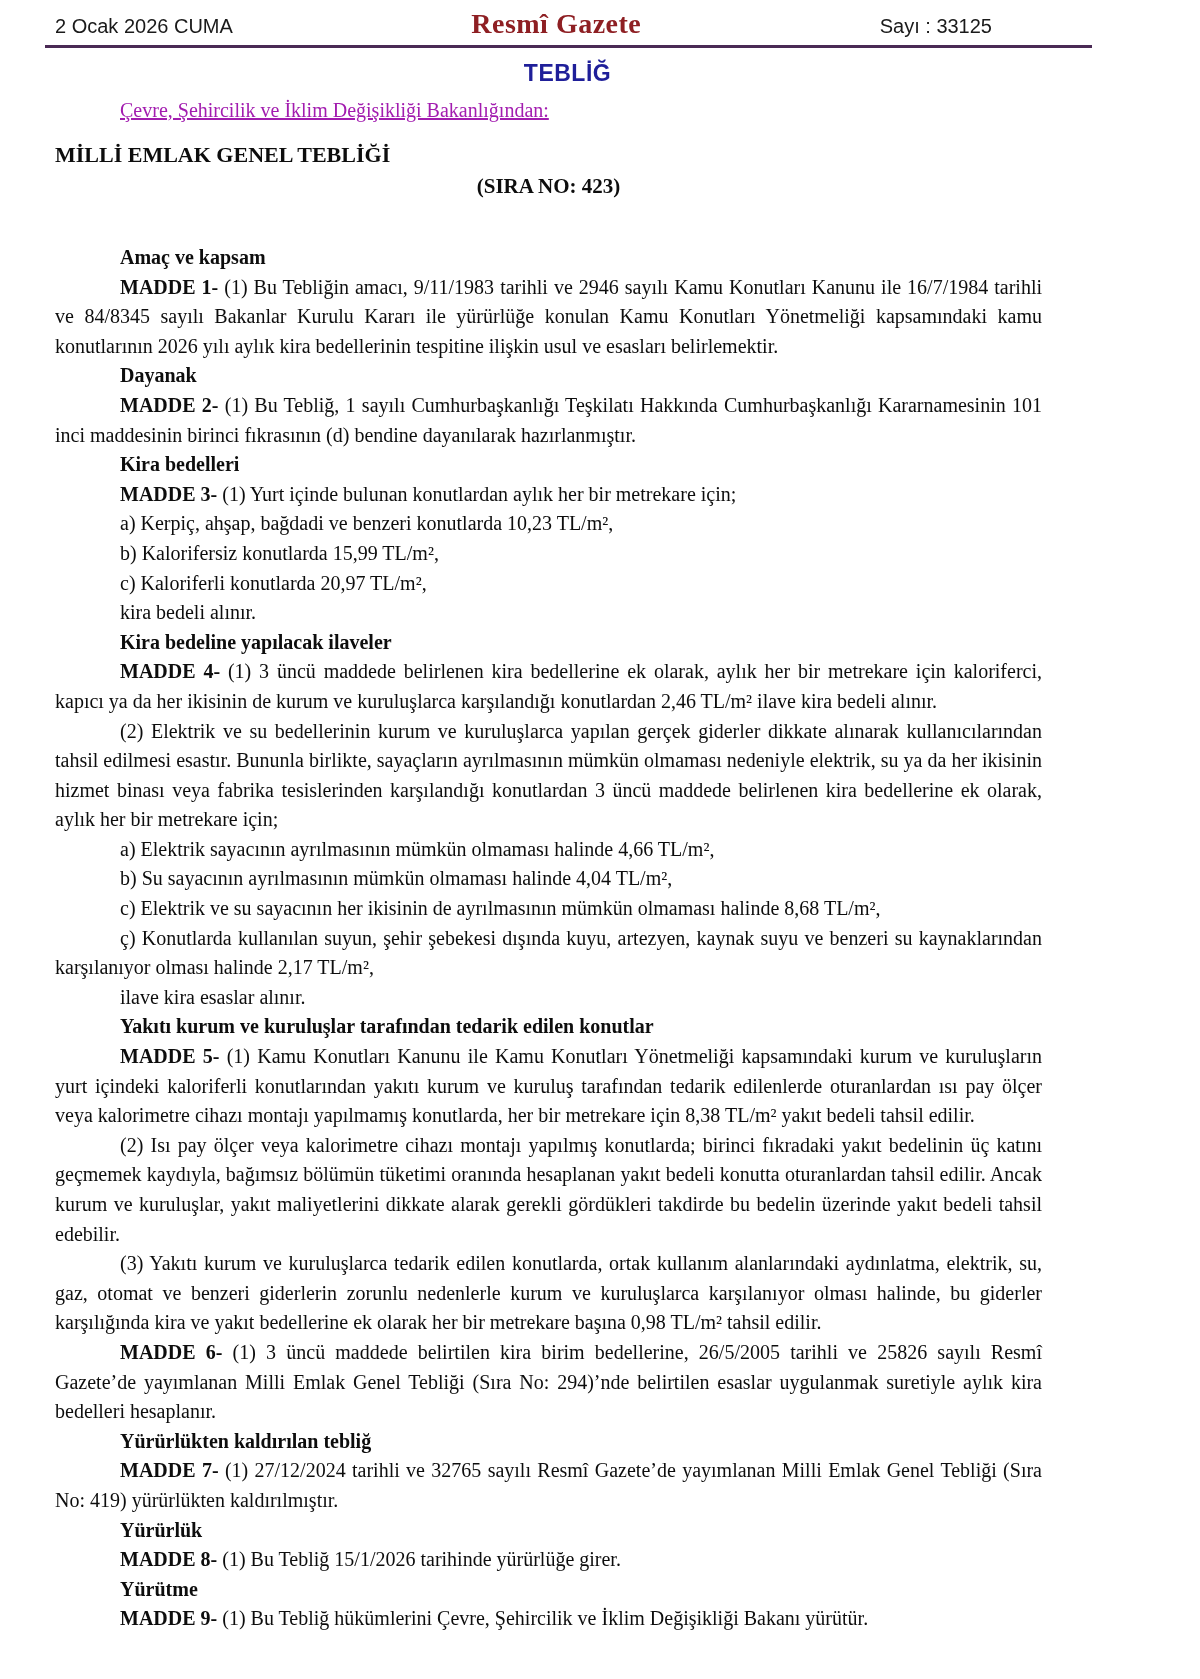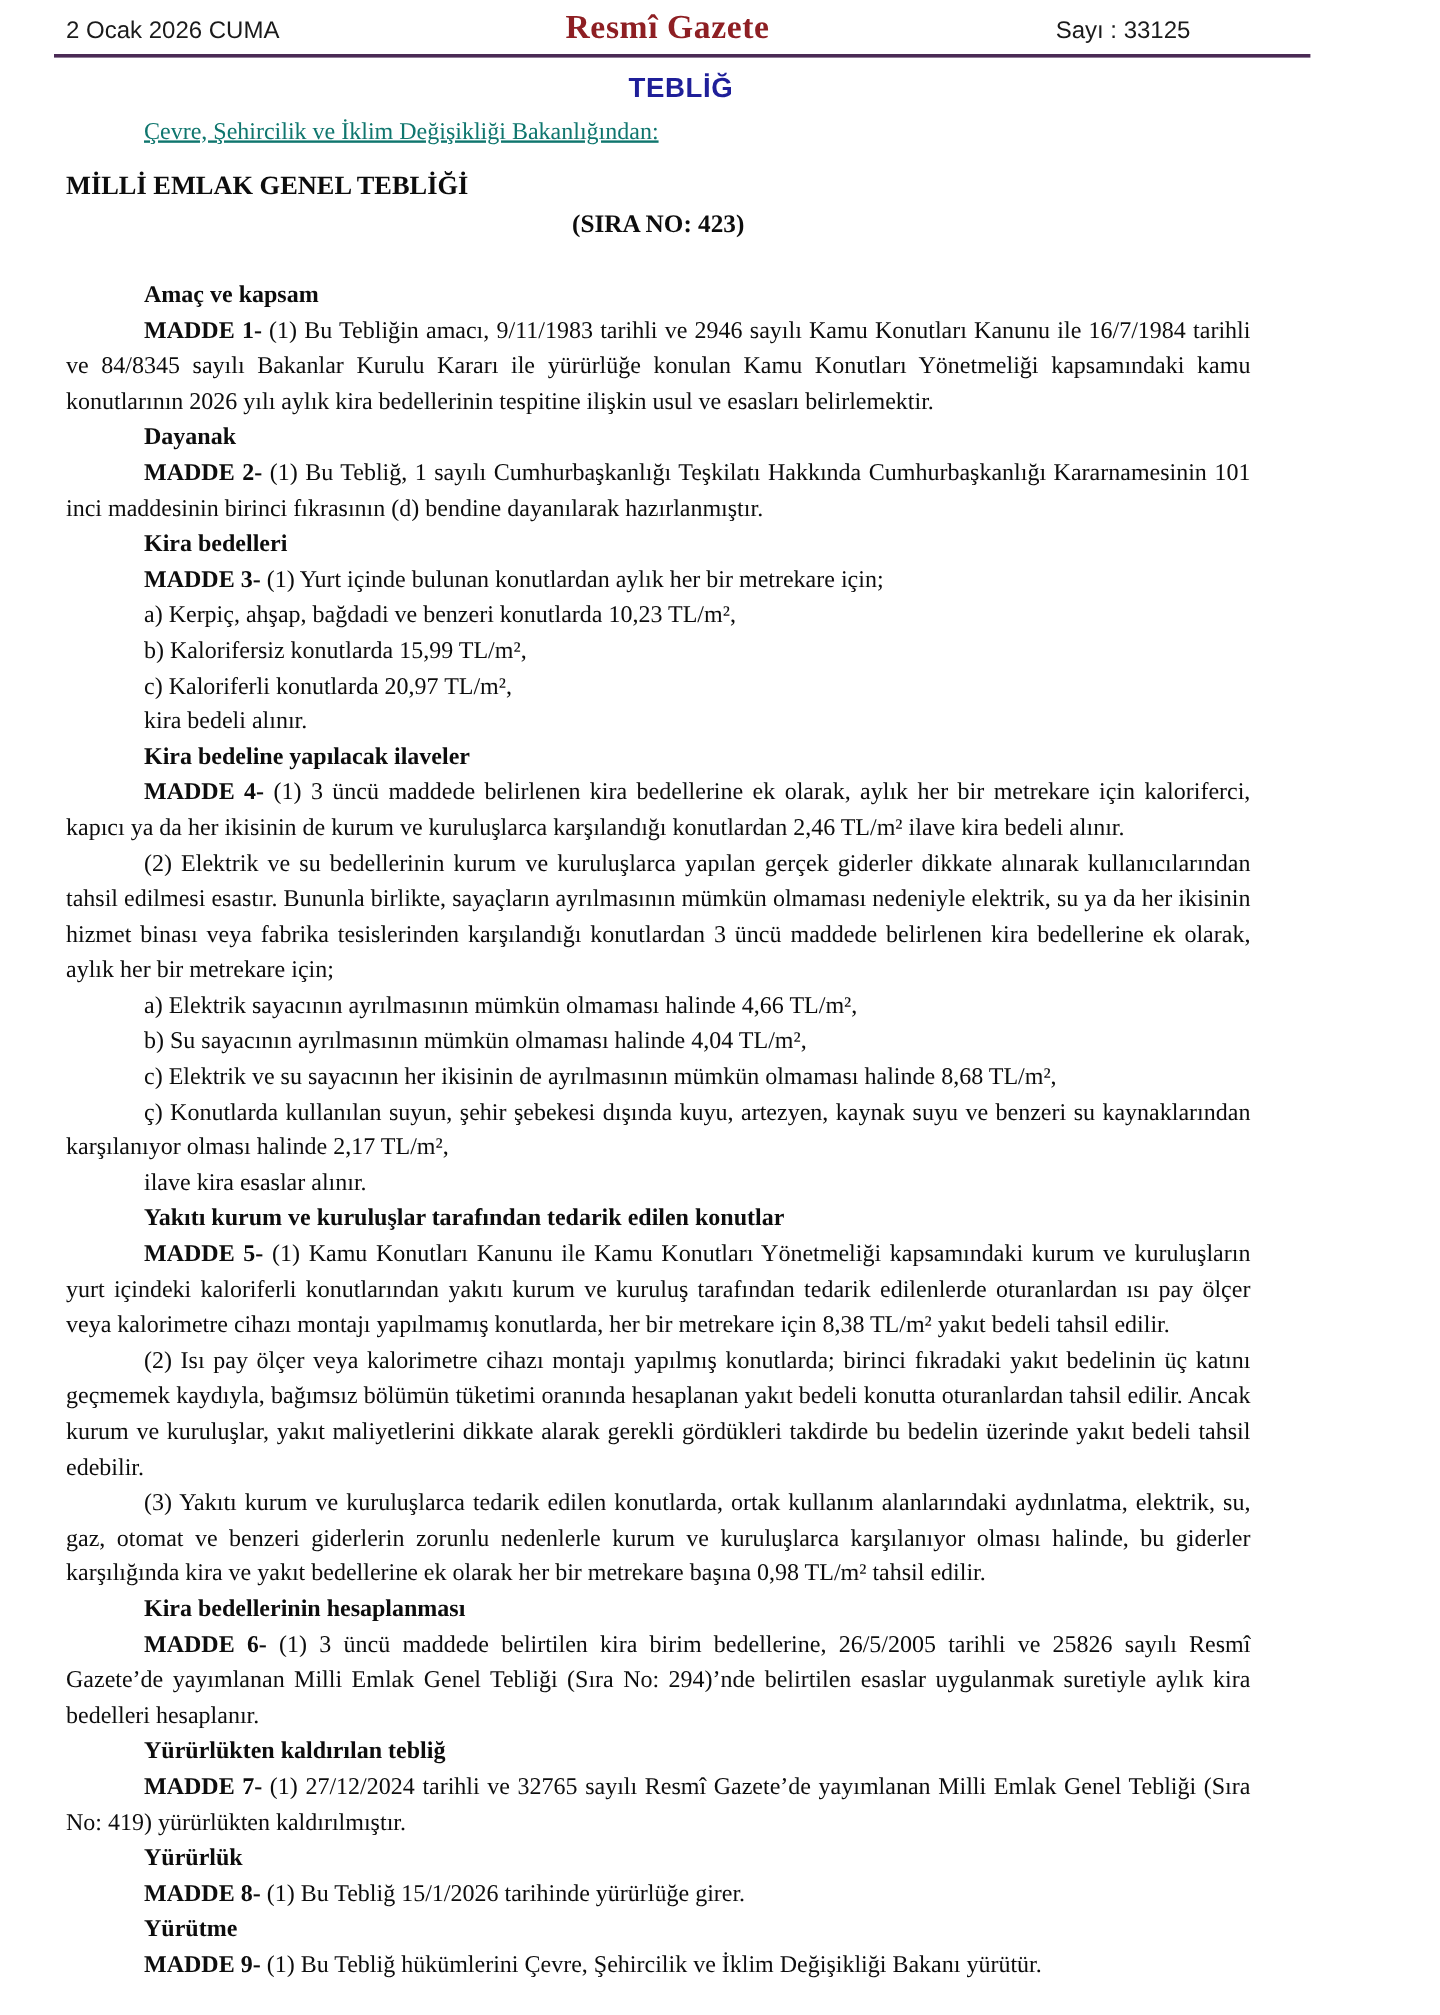--- a/index.html
+++ b/index.html
@@ -52,37 +52,37 @@
     letter-spacing: 0.5px;
   }
   
   .content {
     margin: 0 50px 0 55px; 
   }
   .authority-line {
     margin: 12px 0 0 65px;
     font-size: 20px;
     text-decoration: underline;
-    color: #0f766e;
+    color: #a21caf;
   }
   .notice-title {
     margin-top: 20px;
     text-align: left;
     font-weight: bold;
     font-size: 22px;
   }
   .notice-subtitle {
     margin-top: 6px;
     text-align: center;
     font-weight: bold;
     font-size: 21px;
   }
   
   .doc-body {
-    margin-top: 33px;
+    margin-top: 44px;
     font-size: 20px;
     line-height: 29.6px;
     text-align: justify;
     text-justify: inter-word;
   }
   .doc-body p {
     margin: 0;
     padding: 0;
     text-indent: 65px;
   }
@@ -130,21 +130,20 @@
         <p class="p">(2) Elektrik ve su bedellerinin kurum ve kuruluşlarca yapılan gerçek giderler dikkate alınarak kullanıcılarından tahsil edilmesi esastır. Bununla birlikte, sayaçların ayrılmasının mümkün olmaması nedeniyle elektrik, su ya da her ikisinin hizmet binası veya fabrika tesislerinden karşılandığı konutlardan 3 üncü maddede belirlenen kira bedellerine ek olarak, aylık her bir metrekare için;</p>
         <p class="p">a) Elektrik sayacının ayrılmasının mümkün olmaması halinde 4,66 TL/m²,</p>
         <p class="p">b) Su sayacının ayrılmasının mümkün olmaması halinde 4,04 TL/m²,</p>
         <p class="p">c) Elektrik ve su sayacının her ikisinin de ayrılmasının mümkün olmaması halinde 8,68 TL/m²,</p>
         <p class="p">ç) Konutlarda kullanılan suyun, şehir şebekesi dışında kuyu, artezyen, kaynak suyu ve benzeri su kaynaklarından karşılanıyor olması halinde 2,17 TL/m²,</p>
         <p class="p">ilave kira esaslar alınır.</p>
         <p class="h">Yakıtı kurum ve kuruluşlar tarafından tedarik edilen konutlar</p>
         <p class="p"><b class="lead">MADDE 5-</b> (1) Kamu Konutları Kanunu ile Kamu Konutları Yönetmeliği kapsamındaki kurum ve kuruluşların yurt içindeki kaloriferli konutlarından yakıtı kurum ve kuruluş tarafından tedarik edilenlerde oturanlardan ısı pay ölçer veya kalorimetre cihazı montajı yapılmamış konutlarda, her bir metrekare için 8,38 TL/m² yakıt bedeli tahsil edilir.</p>
         <p class="p">(2) Isı pay ölçer veya kalorimetre cihazı montajı yapılmış konutlarda; birinci fıkradaki yakıt bedelinin üç katını geçmemek kaydıyla, bağımsız bölümün tüketimi oranında hesaplanan yakıt bedeli konutta oturanlardan tahsil edilir. Ancak kurum ve kuruluşlar, yakıt maliyetlerini dikkate alarak gerekli gördükleri takdirde bu bedelin üzerinde yakıt bedeli tahsil edebilir.</p>
         <p class="p">(3) Yakıtı kurum ve kuruluşlarca tedarik edilen konutlarda, ortak kullanım alanlarındaki aydınlatma, elektrik, su, gaz, otomat ve benzeri giderlerin zorunlu nedenlerle kurum ve kuruluşlarca karşılanıyor olması halinde, bu giderler karşılığında kira ve yakıt bedellerine ek olarak her bir metrekare başına 0,98 TL/m² tahsil edilir.</p>
-        <p class="h">Kira bedellerinin hesaplanması</p>
         <p class="p"><b class="lead">MADDE 6-</b> (1) 3 üncü maddede belirtilen kira birim bedellerine, 26/5/2005 tarihli ve 25826 sayılı Resmî Gazete’de yayımlanan Milli Emlak Genel Tebliği (Sıra No: 294)’nde belirtilen esaslar uygulanmak suretiyle aylık kira bedelleri hesaplanır.</p>
         <p class="h">Yürürlükten kaldırılan tebliğ</p>
         <p class="p"><b class="lead">MADDE 7-</b> (1) 27/12/2024 tarihli ve 32765 sayılı Resmî Gazete’de yayımlanan Milli Emlak Genel Tebliği (Sıra No: 419) yürürlükten kaldırılmıştır.</p>
         <p class="h">Yürürlük</p>
         <p class="p"><b class="lead">MADDE 8-</b> (1) Bu Tebliğ 15/1/2026 tarihinde yürürlüğe girer.</p>
         <p class="h">Yürütme</p>
         <p class="p"><b class="lead">MADDE 9-</b> (1) Bu Tebliğ hükümlerini Çevre, Şehircilik ve İklim Değişikliği Bakanı yürütür.</p>
       </div>
   </div>
 

